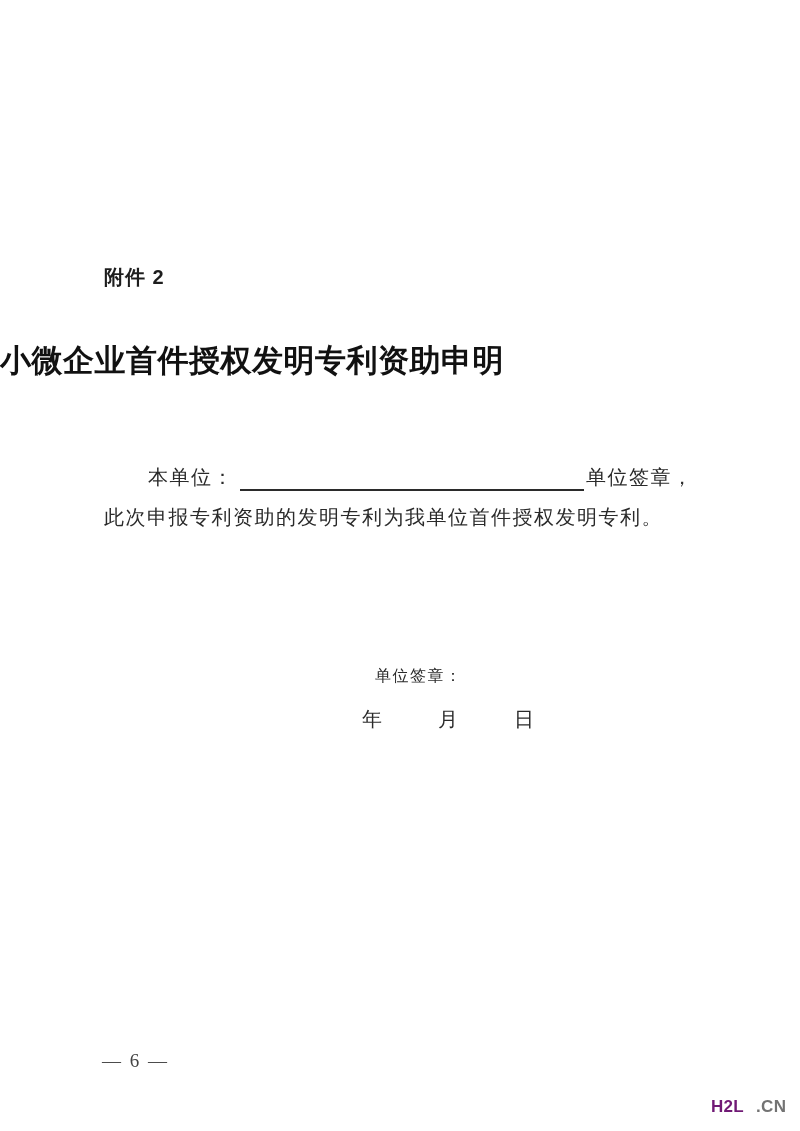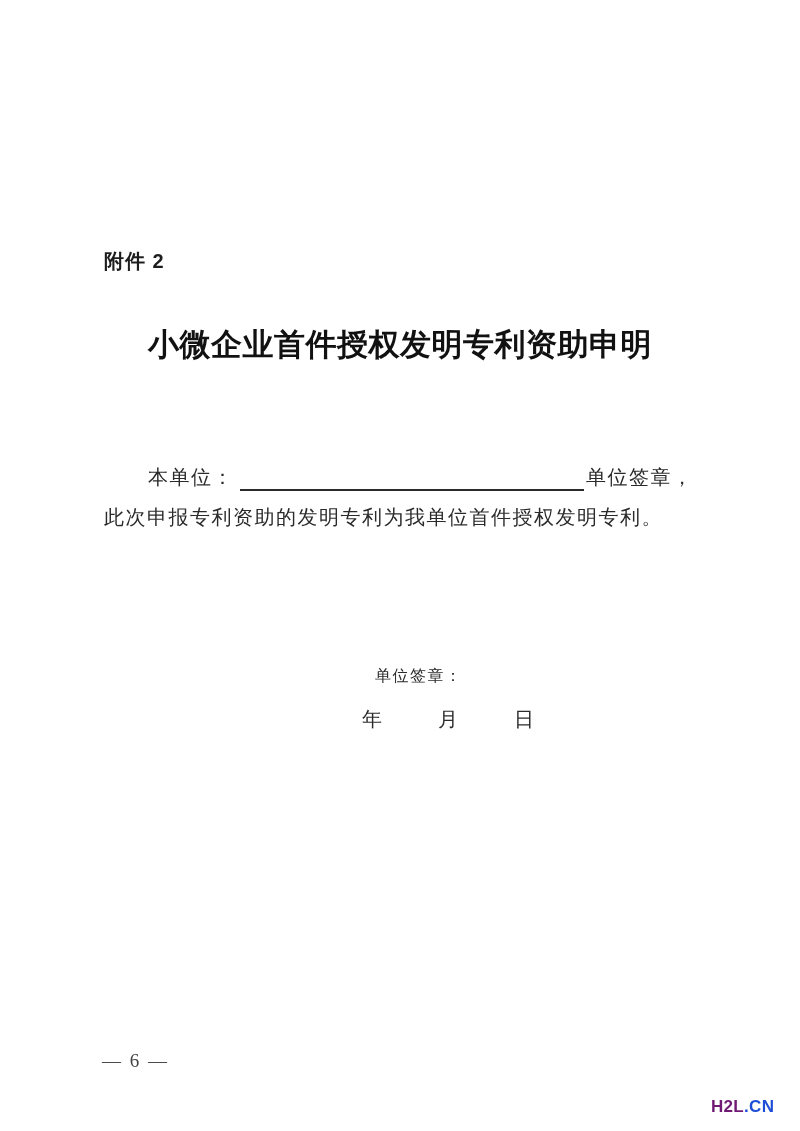--- a/index.html
+++ b/index.html
@@ -12,33 +12,32 @@
     width: 800px;
     height: 1131px;
     background: #ffffff;
     overflow: hidden;
     font-family: "Liberation Serif", "DejaVu Serif", serif;
     color: #262626;
   }
   .attachment-label {
     position: absolute;
     left: 104px;
-    top: 248px;
+    top: 264px;
     font-family: "Liberation Sans", "DejaVu Sans", sans-serif;
     font-size: 20px;
     font-weight: bold;
     color: #1d1d1d;
     letter-spacing: 1px;
   }
   .doc-title {
     position: absolute;
     left: 0;
-    top: 324px;
+    top: 340px;
     width: 100%;
-    text-align: center;
     font-size: 31px;
     font-weight: bold;
     color: #111111;
     letter-spacing: 0.5px;
   }
   .body-line {
     position: absolute;
     left: 104px;
     font-size: 20px;
     letter-spacing: 1.5px;
@@ -113,16 +112,16 @@
 
   <div class="date-line">
     <span>年</span>
     <span>月</span>
     <span>日</span>
   </div>
 
   <div class="page-number">— 6 —</div>
 
   <div class="watermark">
-    <span style="color: #701a75;">H2L</span><span style="color: #1d4ed8;">.CN</span>
+    <span style="color: #701a75;">H2L</span><span style="color: #737373; margin-left: 12px;">.CN</span>
   </div>
 
 </div>
 
 </body></html>

